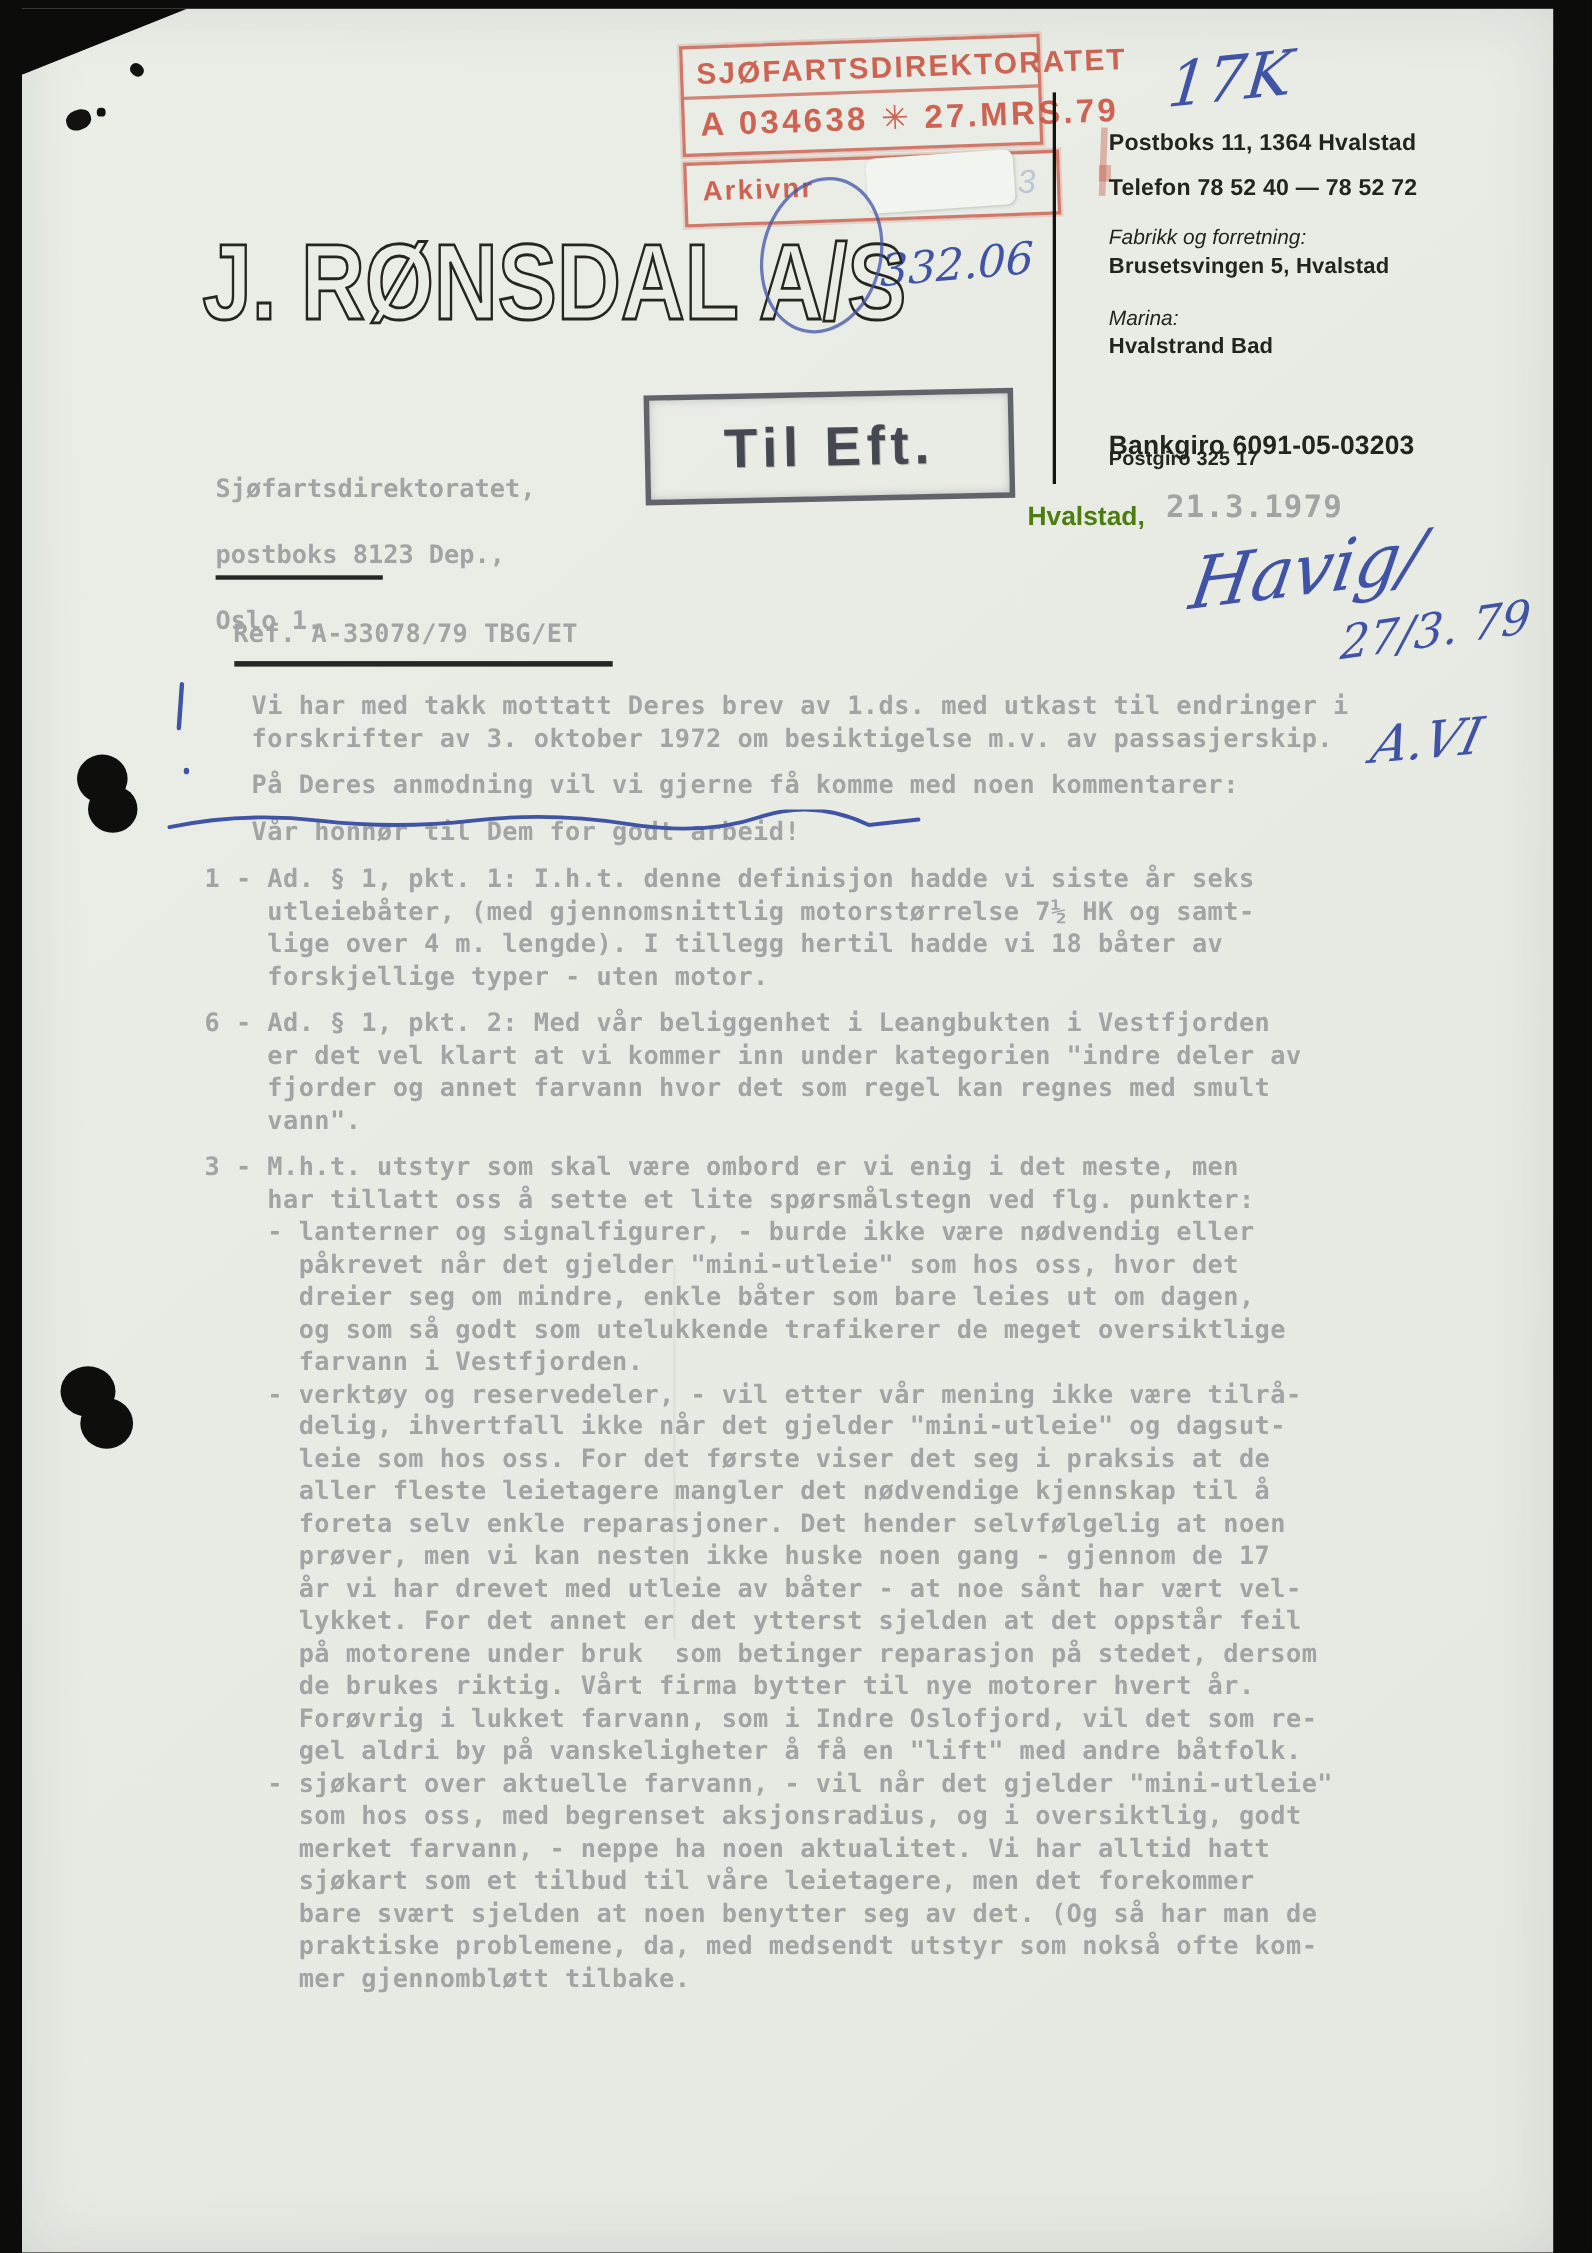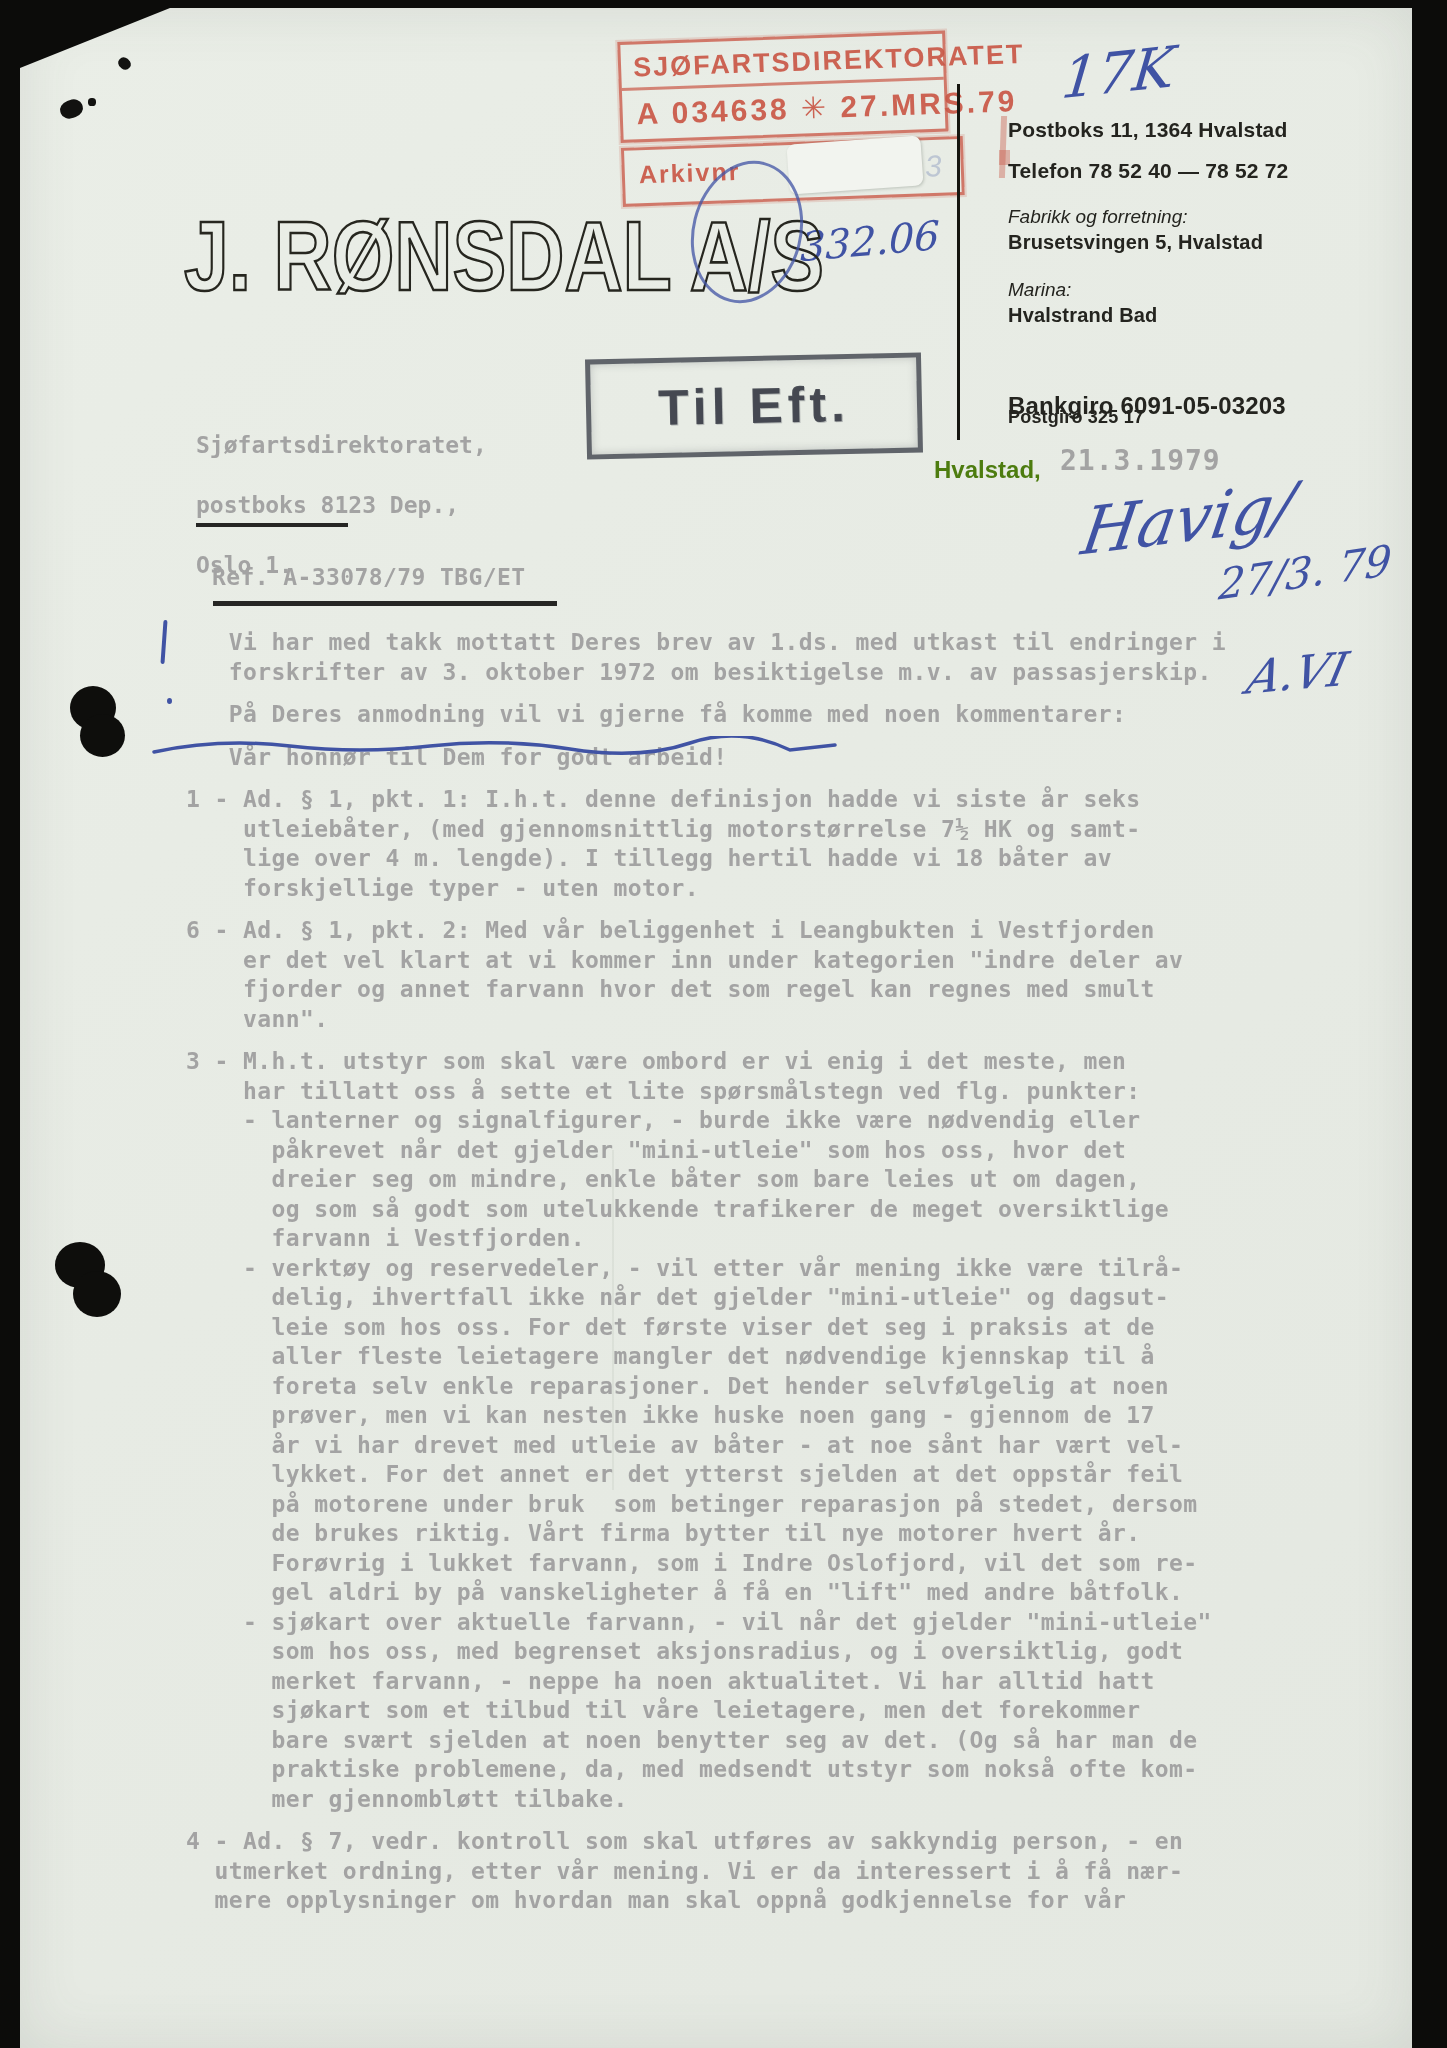--- a/index.html
+++ b/index.html
@@ -172,23 +172,20 @@
       de brukes riktig. Vårt firma bytter til nye motorer hvert år.
       Forøvrig i lukket farvann, som i Indre Oslofjord, vil det som re-
       gel aldri by på vanskeligheter å få en "lift" med andre båtfolk.
     - sjøkart over aktuelle farvann, - vil når det gjelder "mini-utleie"
       som hos oss, med begrenset aksjonsradius, og i oversiktlig, godt
       merket farvann, - neppe ha noen aktualitet. Vi har alltid hatt
       sjøkart som et tilbud til våre leietagere, men det forekommer
       bare svært sjelden at noen benytter seg av det. (Og så har man de
       praktiske problemene, da, med medsendt utstyr som nokså ofte kom-
       mer gjennombløtt tilbake.</div>
-      <div class="para">4 - Ad. § 7, vedr. kontroll som skal utføres av sakkyndig person, - en
-  utmerket ordning, etter vår mening. Vi er da interessert i å få nær-
-  mere opplysninger om hvordan man skal oppnå godkjennelse for vår</div>
     </div>
 
   <div style="position:absolute;left:162px;top:620px;width:4px;height:44px;background:#4053a4;transform:rotate(4deg);border-radius:2px;"></div>
   <div style="position:absolute;left:167px;top:698px;width:5px;height:6px;background:#4053a4;border-radius:50%;"></div>
   <svg style="position:absolute;left:150px;top:736px;" width="690" height="26">
     <path d="M4,16 Q70,2 140,10 T 280,10 T 420,13 T 540,7 T 640,14 L685,9" fill="none" stroke="#4053a4" stroke-width="3.5" stroke-linecap="round"></path>
   </svg>
 </div>
 
 </body></html>

